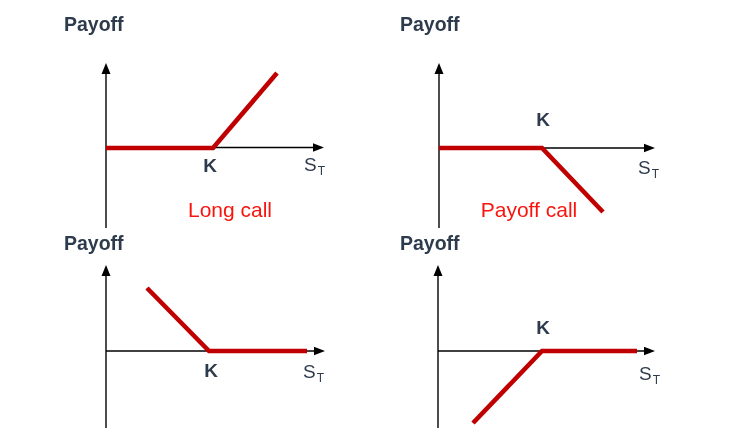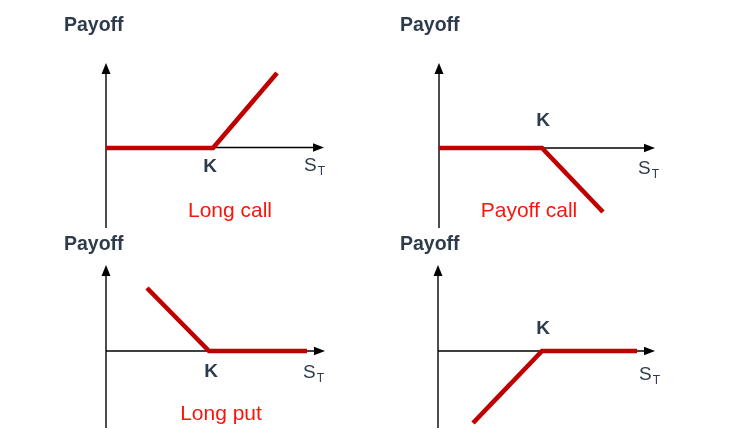--- a/index.html
+++ b/index.html
@@ -116,21 +116,20 @@
     <div class="payoff-title" style="left:64px;top:3px">Payoff</div>
     <svg class="plot" viewBox="0 0 367 204">
       <line class="axis" x1="106" y1="44" x2="106" y2="198"></line>
       <polygon class="arrow" points="106,35 101.5,46 110.5,46"></polygon>
       <line class="axis" x1="106" y1="121" x2="316" y2="121"></line>
       <polygon class="arrow" points="325,121 314,116.7 314,125.3"></polygon>
       <polyline class="payoff-line" points="147,58 209,121 307,121"></polyline>
     </svg>
     <div class="k-label" style="left:211px;top:131px">K</div>
     <div class="st-label" style="left:303px;top:132px"><span>S</span><span class="sub">T</span></div>
-    <div class="caption" style="left:221px;top:172px">Long put</div>
   </div>
 
   <div class="panel" style="left:367px;top:230px;height:204px">
     <div class="payoff-title" style="left:33px;top:3px">Payoff</div>
     <svg class="plot" viewBox="0 0 367 204">
       <line class="axis" x1="71" y1="44" x2="71" y2="198"></line>
       <polygon class="arrow" points="71,35 66.5,46 75.5,46"></polygon>
       <line class="axis" x1="71" y1="121" x2="279" y2="121"></line>
       <polygon class="arrow" points="288,121 277,116.7 277,125.3"></polygon>
       <polyline class="payoff-line" points="106,193 175,121 270,121"></polyline>

